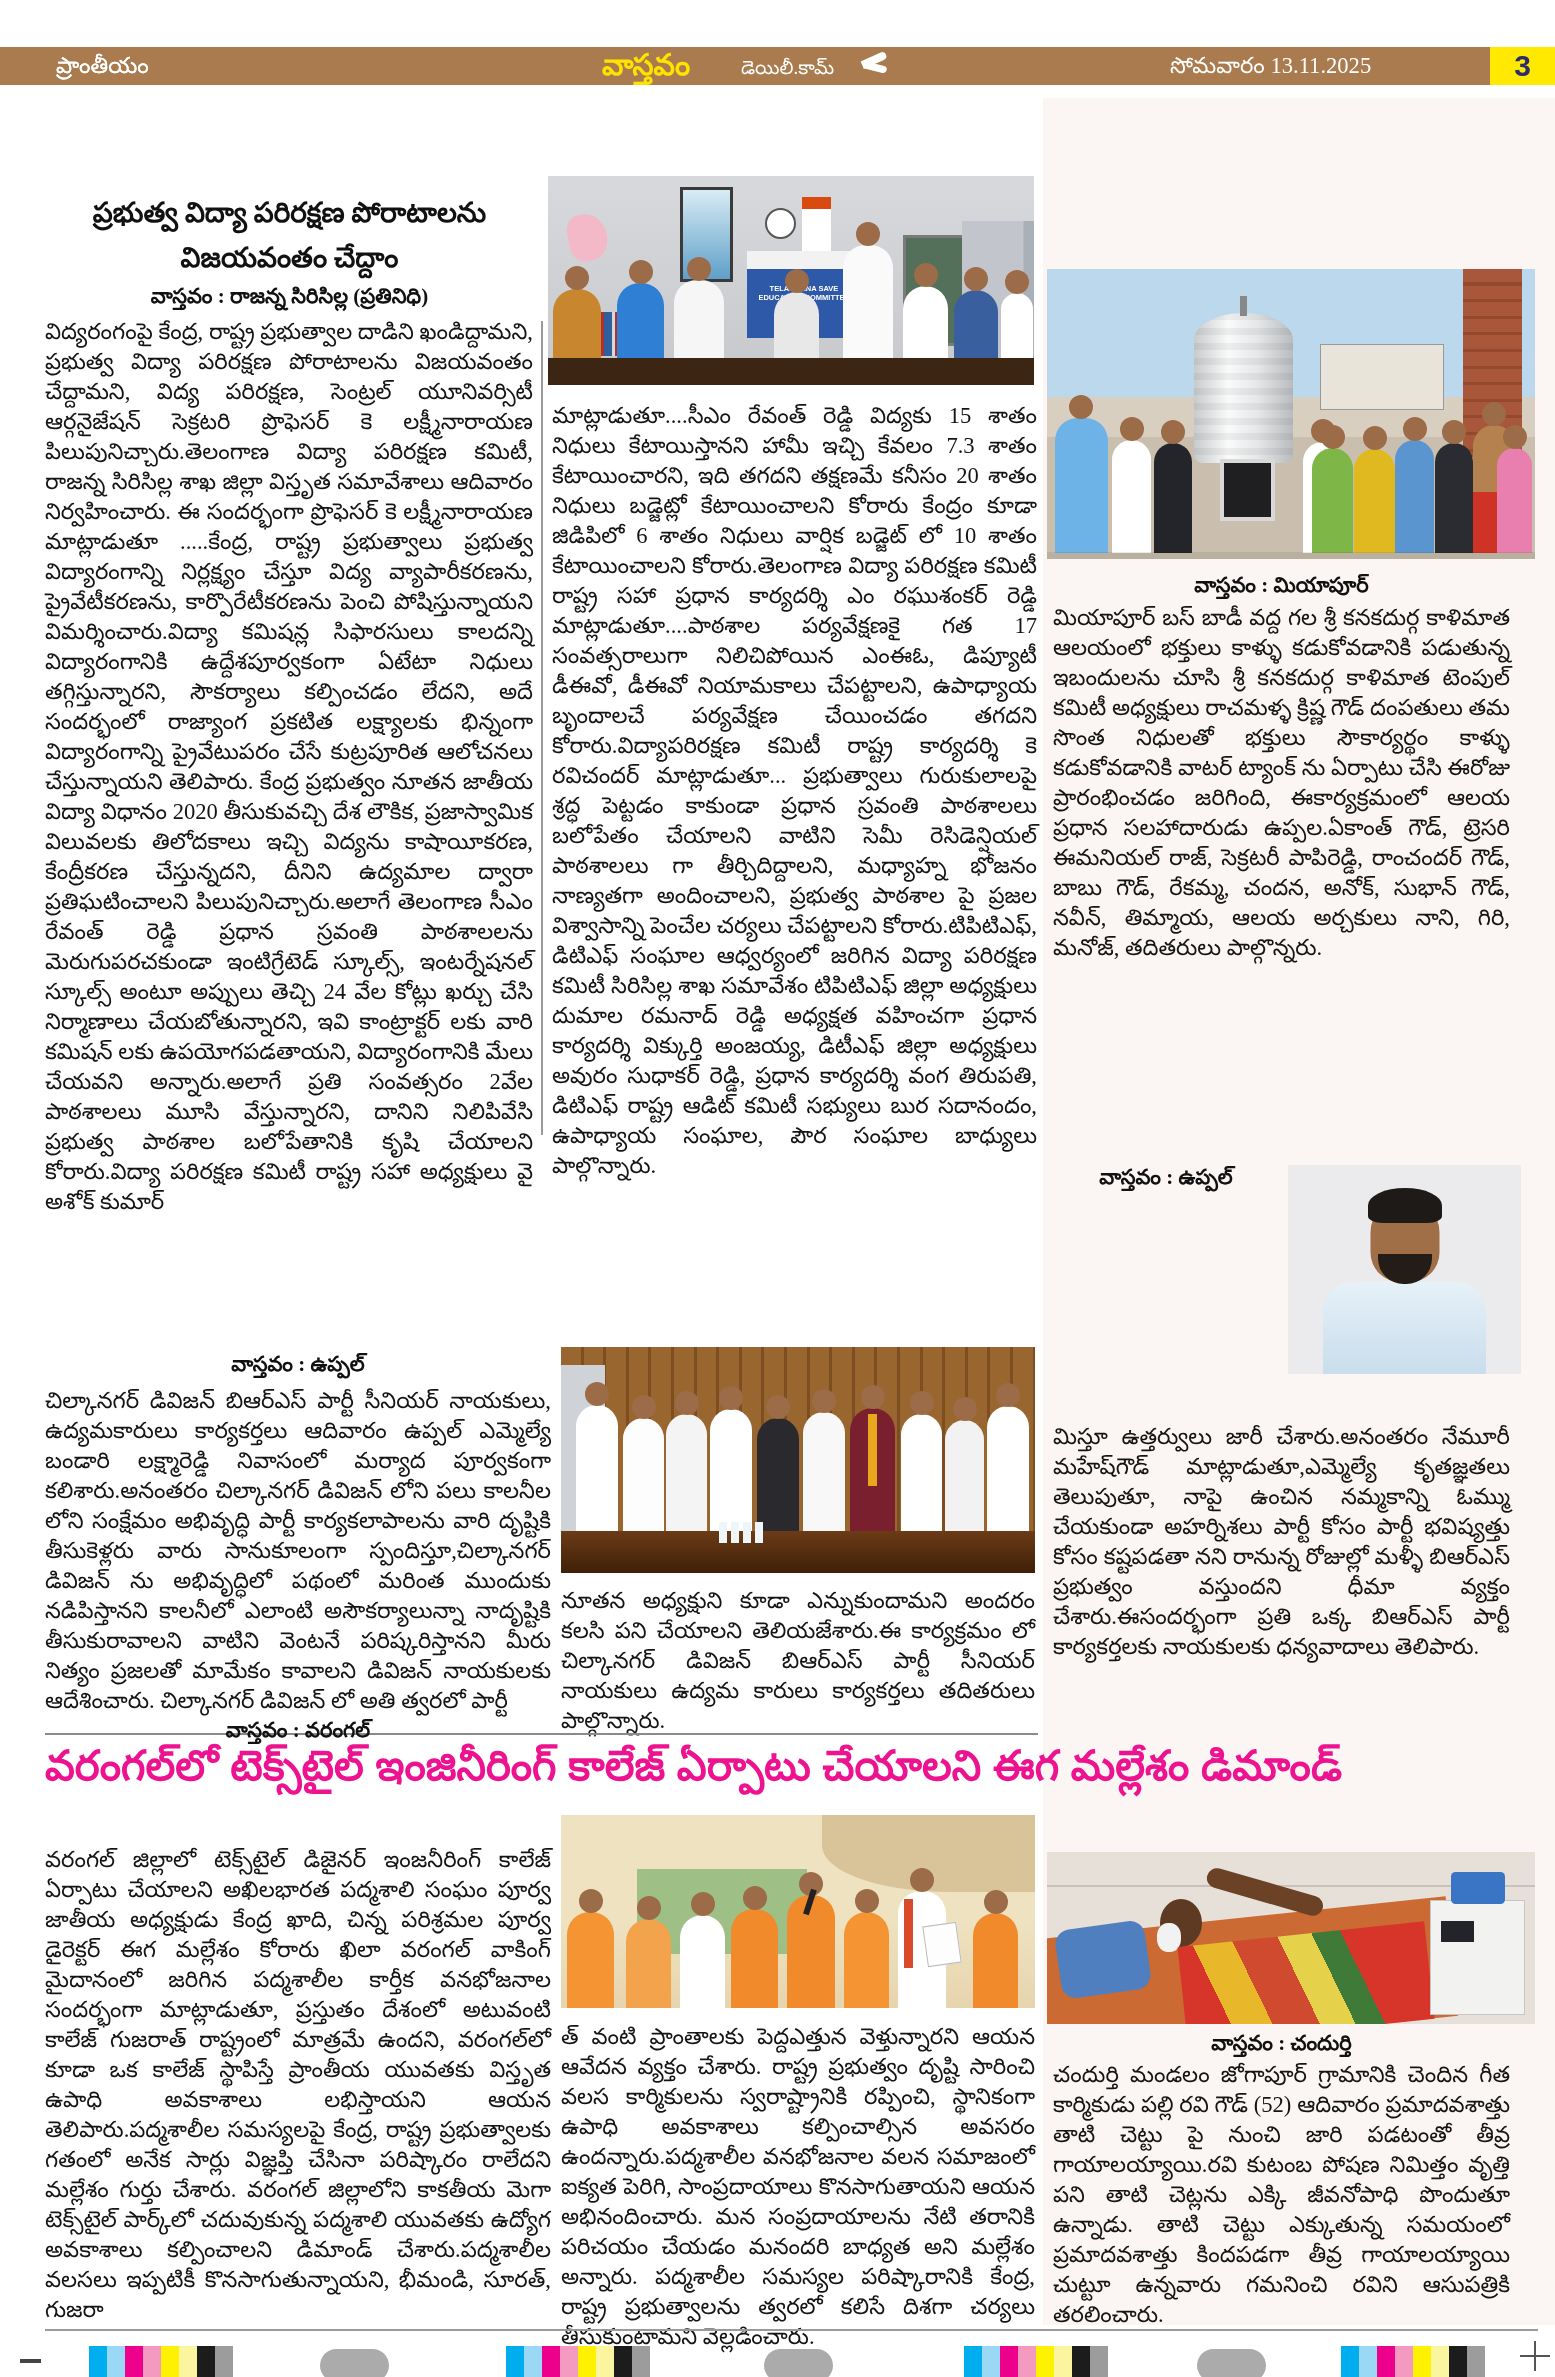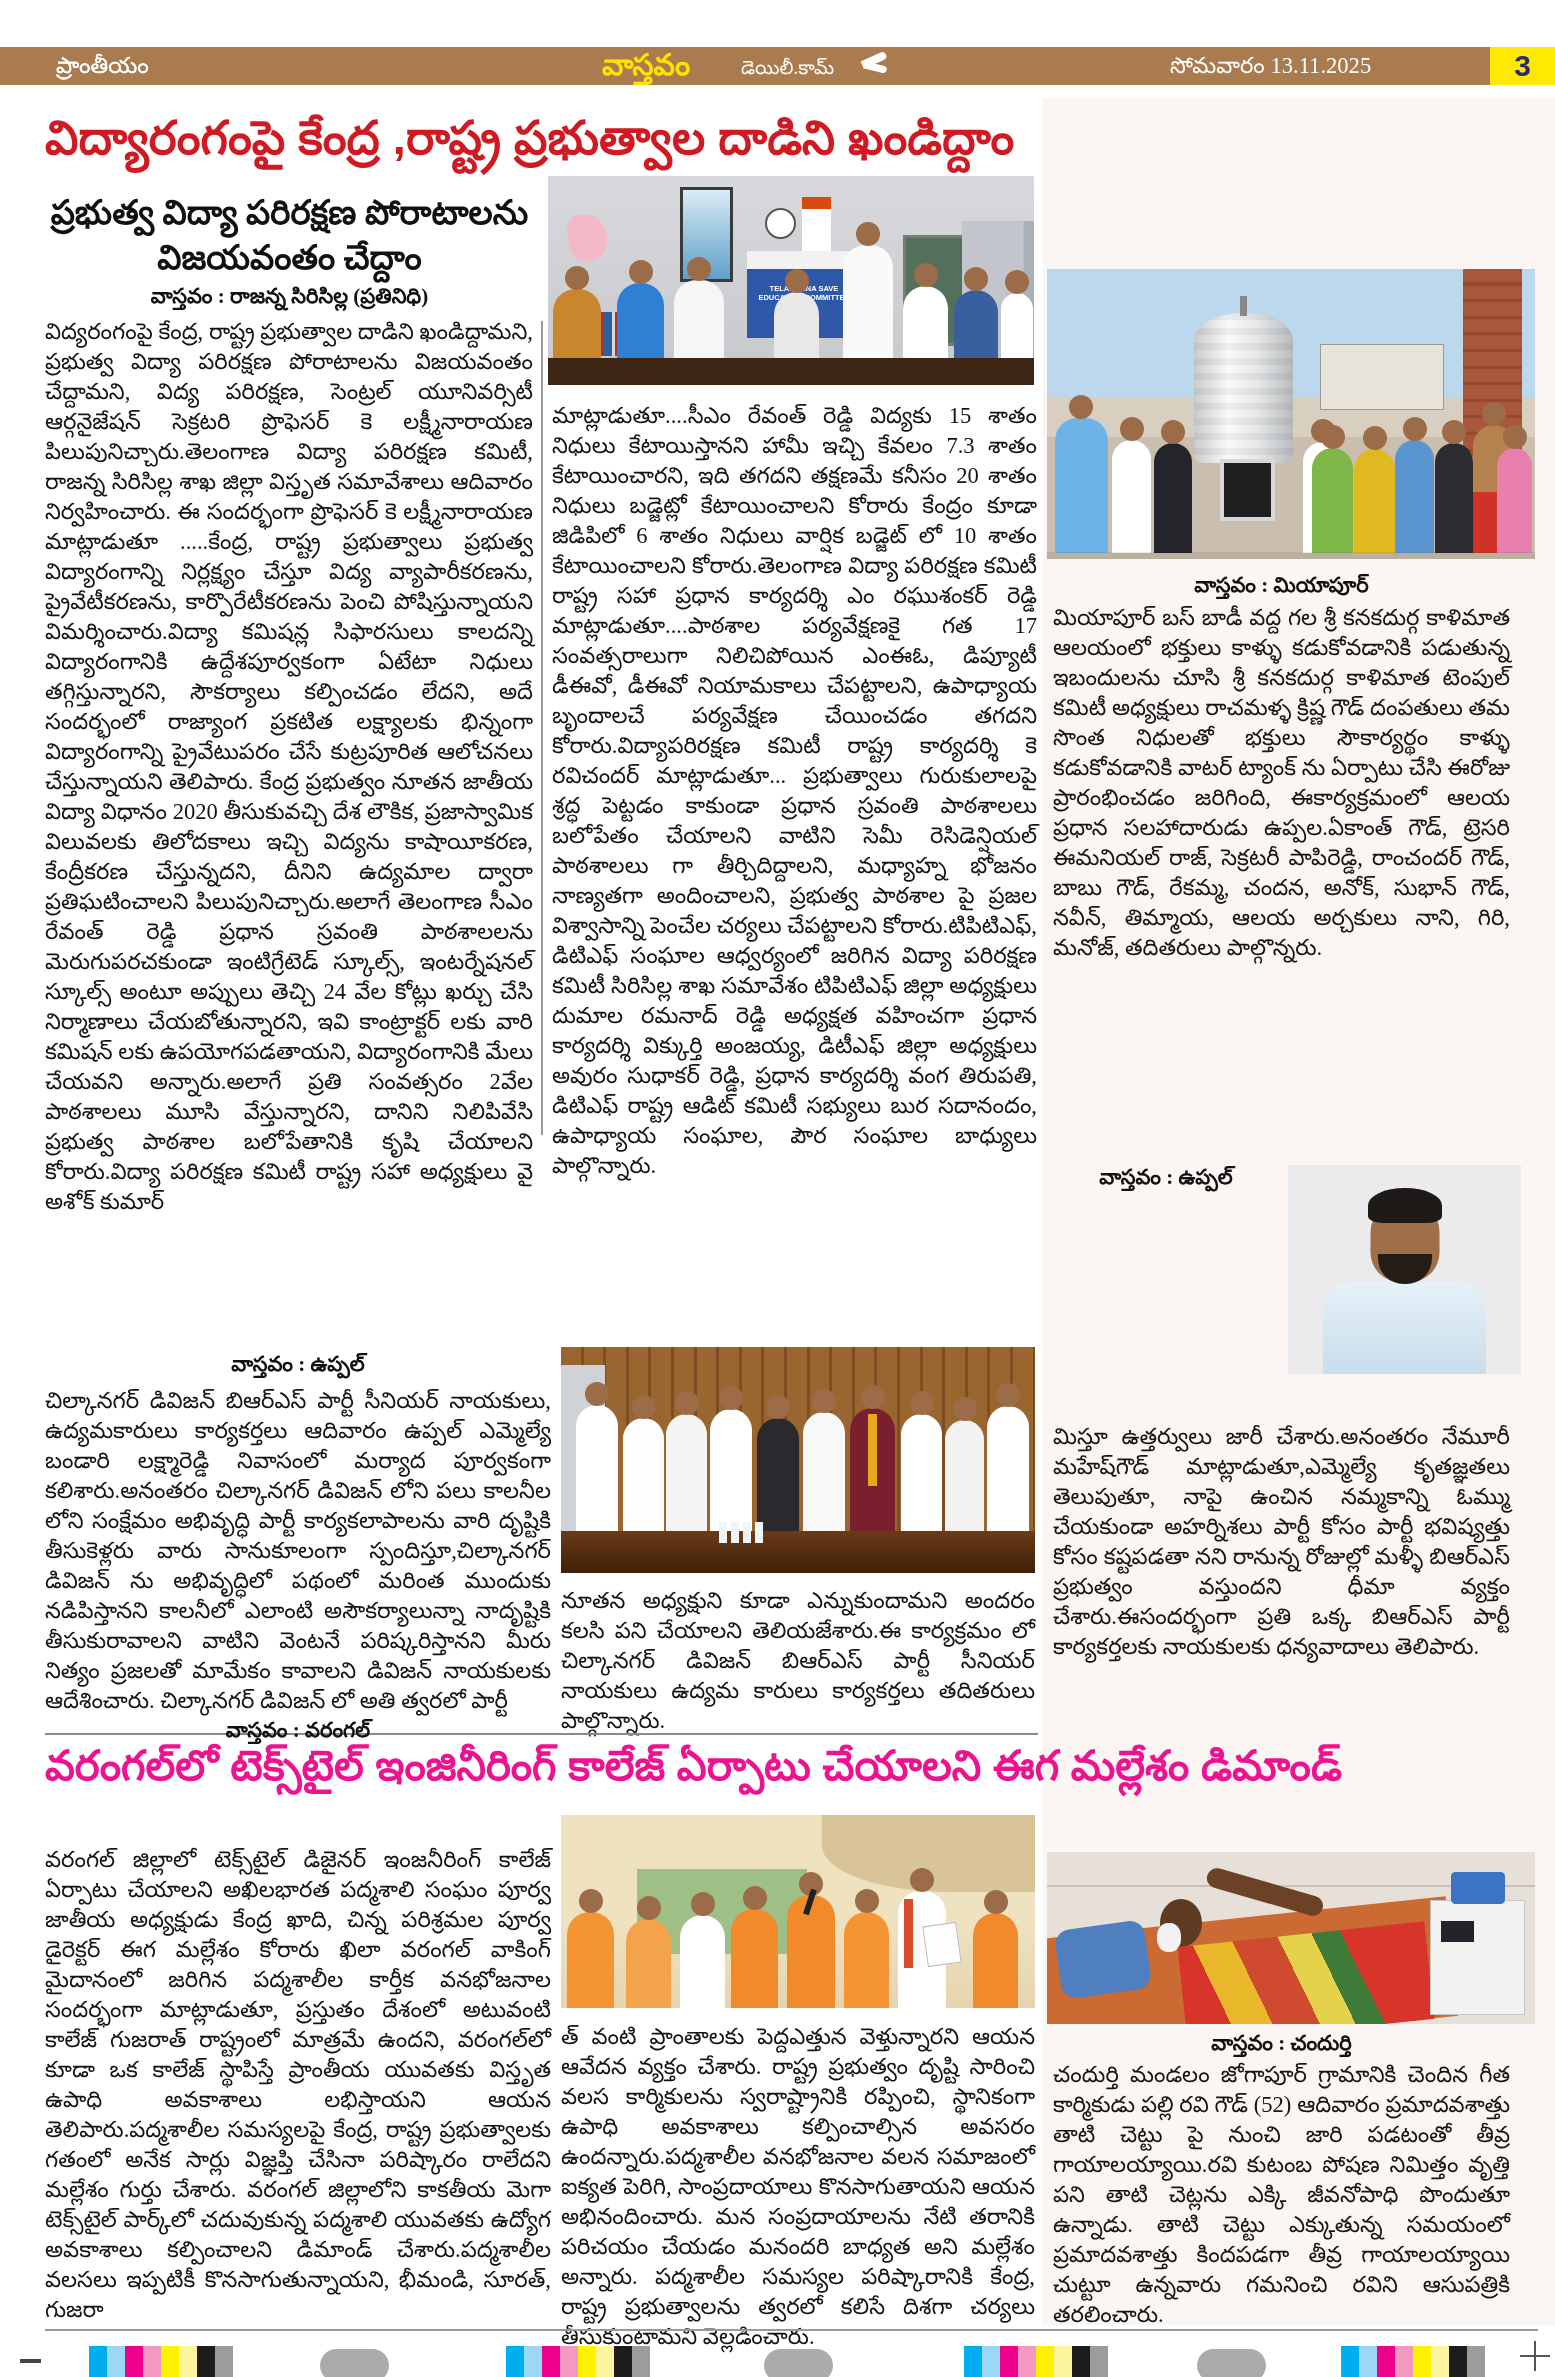--- a/index.html
+++ b/index.html
@@ -19,21 +19,21 @@
   .m-pagenum{font-size:30px;font-weight:bold;color:#2b2b6e;font-family:"Liberation Sans",sans-serif;}
   
   .hl{font-family:"Liberation Sans",sans-serif;font-weight:bold;}
   .hl-red{left:45px;top:110px;width:993px;font-size:47px;color:#d01920;white-space:nowrap;}
   .hl-orange{left:45px;top:1243px;width:993px;font-size:47px;color:#f07d1b;white-space:nowrap;}
   .hl-pink{left:45px;top:1742px;width:993px;font-size:42px;color:#ed1390;white-space:nowrap;}
   .hl-center{text-align:center;white-space:pre-line;color:#101010;}
   .r1h{left:1053px;top:119px;width:457px;font-size:36px;line-height:74px;}
   .r2h{left:1053px;top:984px;width:457px;font-size:35px;line-height:84px;}
   .r3h{left:1053px;top:1685px;width:457px;font-size:36px;line-height:80px;}
-  .subhead{left:45px;top:190px;width:489px;text-align:center;font-size:34px;line-height:45px;font-weight:bold;white-space:pre-line;color:#111;}
+  .subhead{left:45px;top:190px;width:489px;text-align:center;font-size:28px;line-height:45px;font-weight:bold;white-space:pre-line;color:#111;}
   .byline{font-size:21px;font-weight:bold;text-align:center;color:#111;}
   .body-txt{font-size:22.6px;line-height:30px;text-align:justify;color:#141414;}
   
   .vrule{width:1.5px;background:#9a9a9a;}
   .hrule{height:1.5px;background:#8a8a8a;}
   
   .rcol-bg{left:1043px;top:98px;width:512px;height:2227px;background:#fbf6f3;}
   
   .photo{overflow:hidden;background:#d2d3d7;}
   .person{position:absolute;border-radius:22.6px 22.6px 0 0;}
@@ -63,21 +63,20 @@
   <div class="abs m-suffix">డెయిలీ.కామ్</div>
   <div class="abs m-bird">
       <div class="w1"></div>
       <div class="w2"></div>
     </div>
   <div class="abs m-date">సోమవారం 13.11.2025</div>
   <div class="abs m-pagebox">
     <span class="m-pagenum">3</span>
   </div>
 
-  <div class="abs hl hl-red">విద్యారంగంపై కేంద్ర ,రాష్ట్ర ప్రభుత్వాల దాడిని ఖండిద్దాం</div>
 
   <div class="abs photo" style="left:548px;top:176px;width:486px;height:209px;background:linear-gradient(180deg,#d8d9dd,#c7c8cc);">
     <div class="abs" style="left:19.6px;top:38px;width:39px;height:47px;background:#f3b9c8;border-radius:40% 60% 55% 45%;transform:rotate(-10deg);"></div>
     <div class="abs" style="left:38px;bottom:29px;width:56px;height:44px;background:repeating-linear-gradient(90deg,#2f5f9e 0 7.5px,#d8d8d8 7.5px 10.5px,#b03030 10.5px 18px);"></div>
     <div class="abs" style="left:132px;top:10.5px;width:47px;height:89px;background:linear-gradient(180deg,#d8ecf5,#5f9fc8);border:3.8px solid #3a3a3a;"></div>
     <div class="abs" style="left:217px;top:32px;width:27px;height:27px;border-radius:50%;background:#fff;border:2.3px solid #555;"></div>
     <div class="abs" style="left:254px;top:21px;width:29px;height:48px;background:#fff;border-top:12px solid #d84a10;"></div>
     <div class="abs" style="left:199px;top:75px;width:135px;height:87px;background:#2e58a8;">
       <div class="abs" style="left:0;top:0;width:100%;height:18px;background:#f2f2f2;"></div>
       <div class="abs" style="left:3px;top:33px;width:108px;color:#ffffff;font-family:'Liberation Sans',sans-serif;font-size:7.5px;font-weight:bold;text-align:center;">TELANGANA SAVE EDUCATION COMMITTEE</div>

